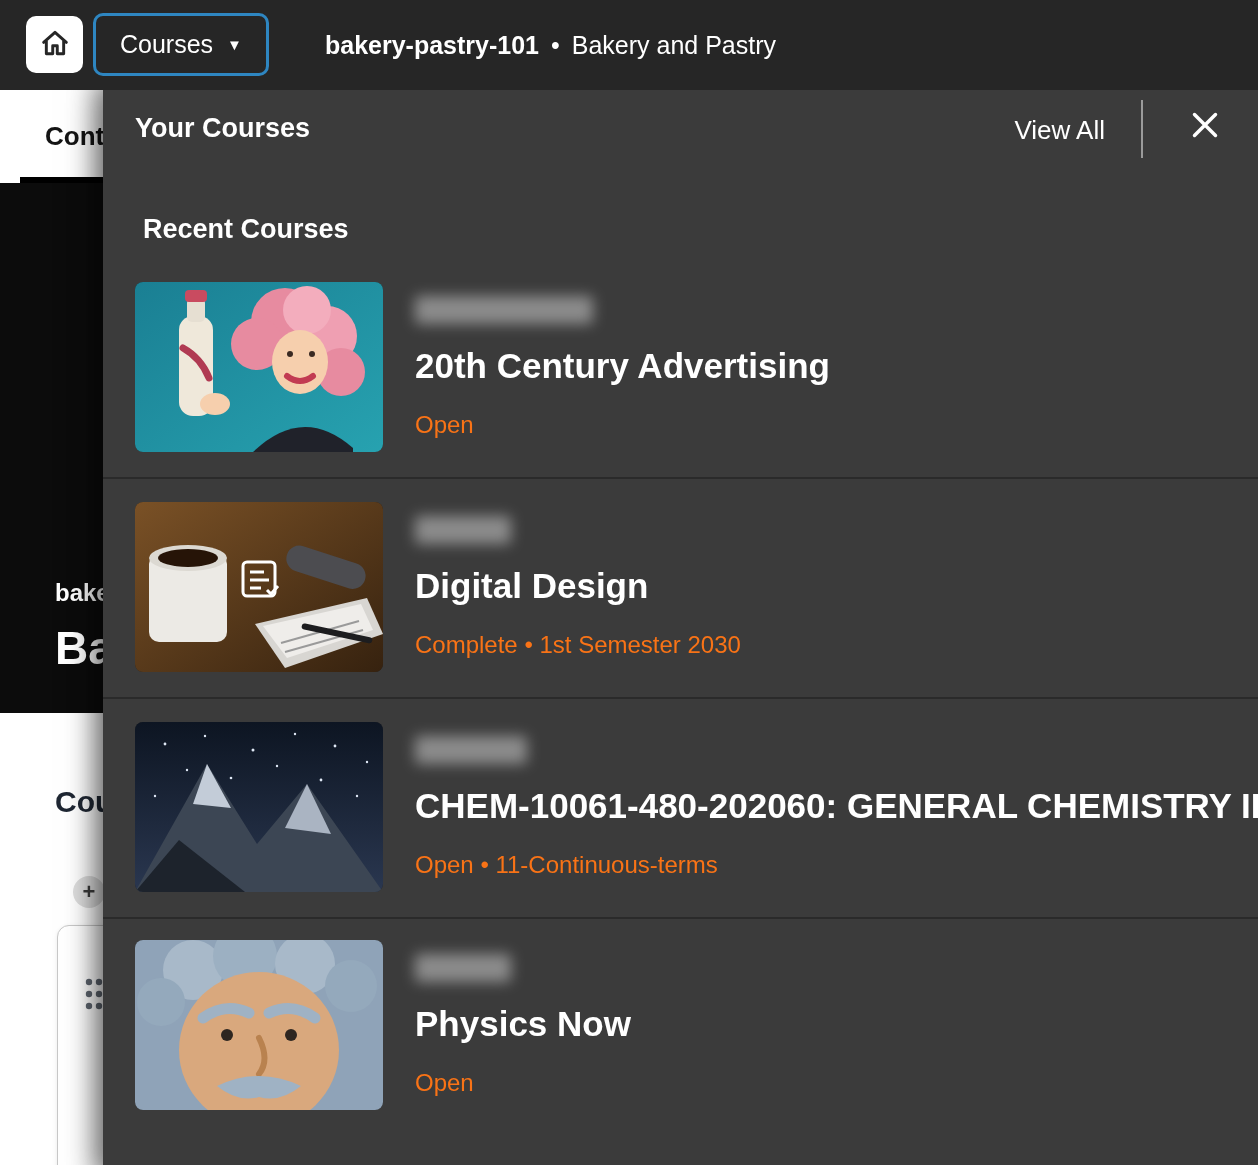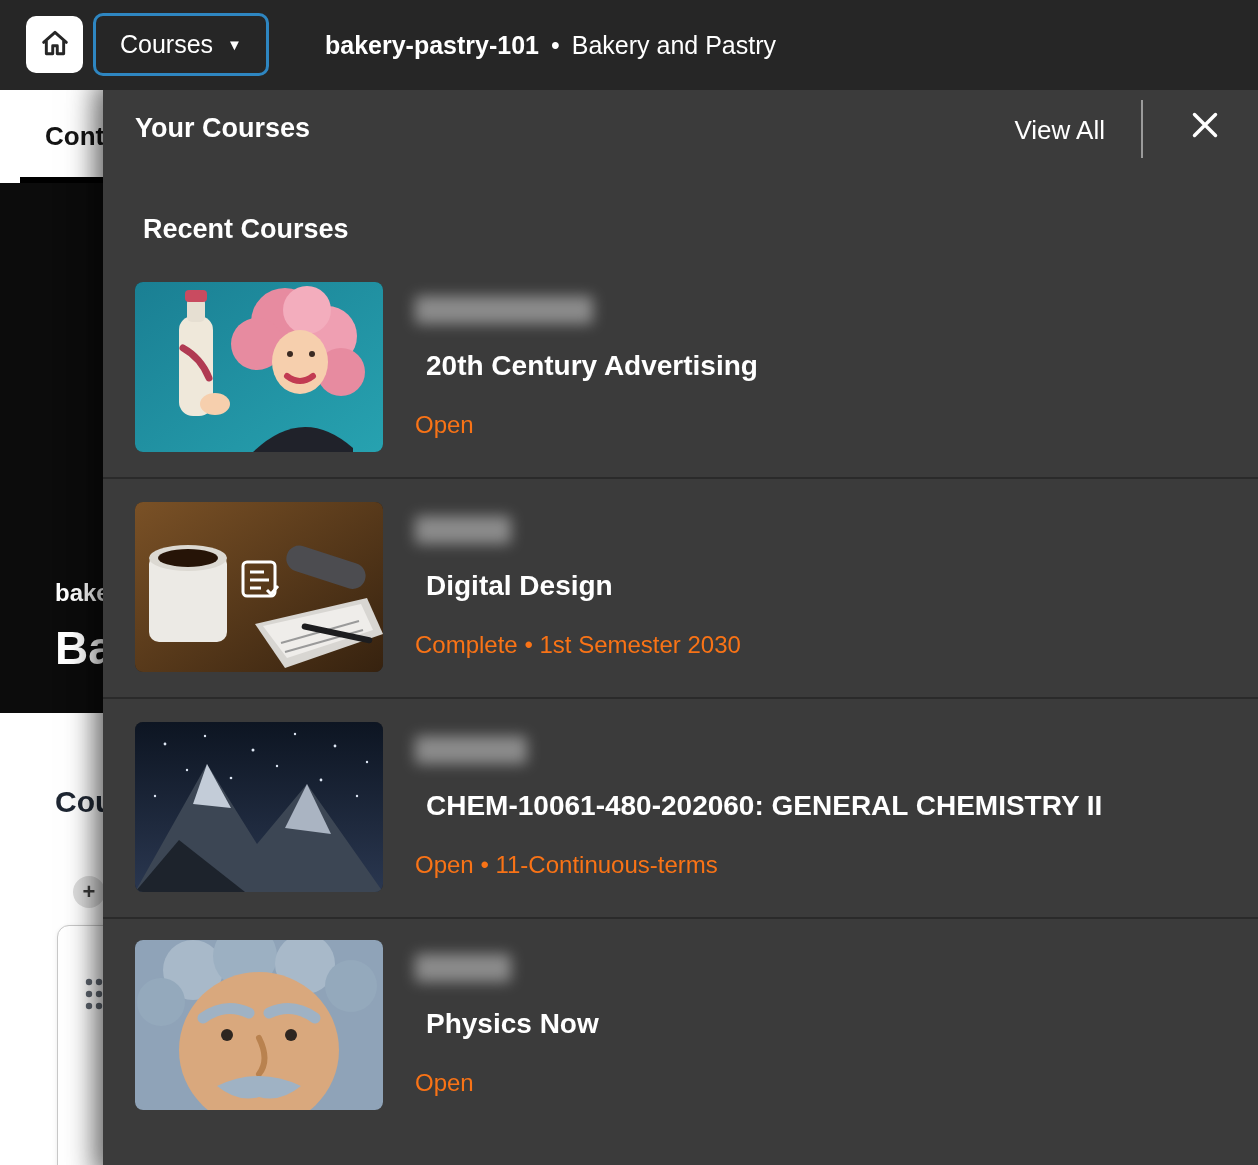--- a/index.html
+++ b/index.html
@@ -67,21 +67,21 @@
   .recent-heading { position:absolute; left:32px; top:140px; font-size:27px; font-weight:700; line-height:34px;margin-left:8px; }
 
   .course-item { position:absolute; left:32px; right:32px; height:170px; cursor:pointer; }
   .item-1 { top:210px; } .item-2 { top:430px; } .item-3 { top:650px; } .item-4 { top:868px; }
   .thumb { position:absolute; left:0; top:0; width:248px; height:170px; border-radius:8px; overflow:hidden; background:#222; }
   .thumb svg { display:block; width:100%; height:100%; }
   .pill { position:absolute; left:280px; top:14px; height:28px; border-radius:4px;
           background:#9a9a9a; filter:blur(7px); opacity:.85; }
   .item-1 .pill { width:178px; } .item-2 .pill { width:96px; }
   .item-3 .pill { width:112px; } .item-4 .pill { width:96px; }
-  .c-title { position:absolute; left:280px; top:66px; font-size:28px; font-weight:700; line-height:36px; color:#fff; white-space:nowrap;margin-left:11px; }
+  .c-title { position:absolute; left:280px; top:66px; font-size:35px; font-weight:700; line-height:36px; color:#fff; white-space:nowrap; }
   .c-status { position:absolute; left:280px; top:128px; font-size:24px; line-height:30px; color:#f97316; white-space:nowrap; }
   .separator { position:absolute; left:0; right:0; height:2px; background:#2a2a2a; }
   .sep-1 { top:405px; } .sep-2 { top:625px; } .sep-3 { top:845px; }
 </style>
 </head>
 <body>
 
 <div class="stage">
 
   <div class="tabrow">

